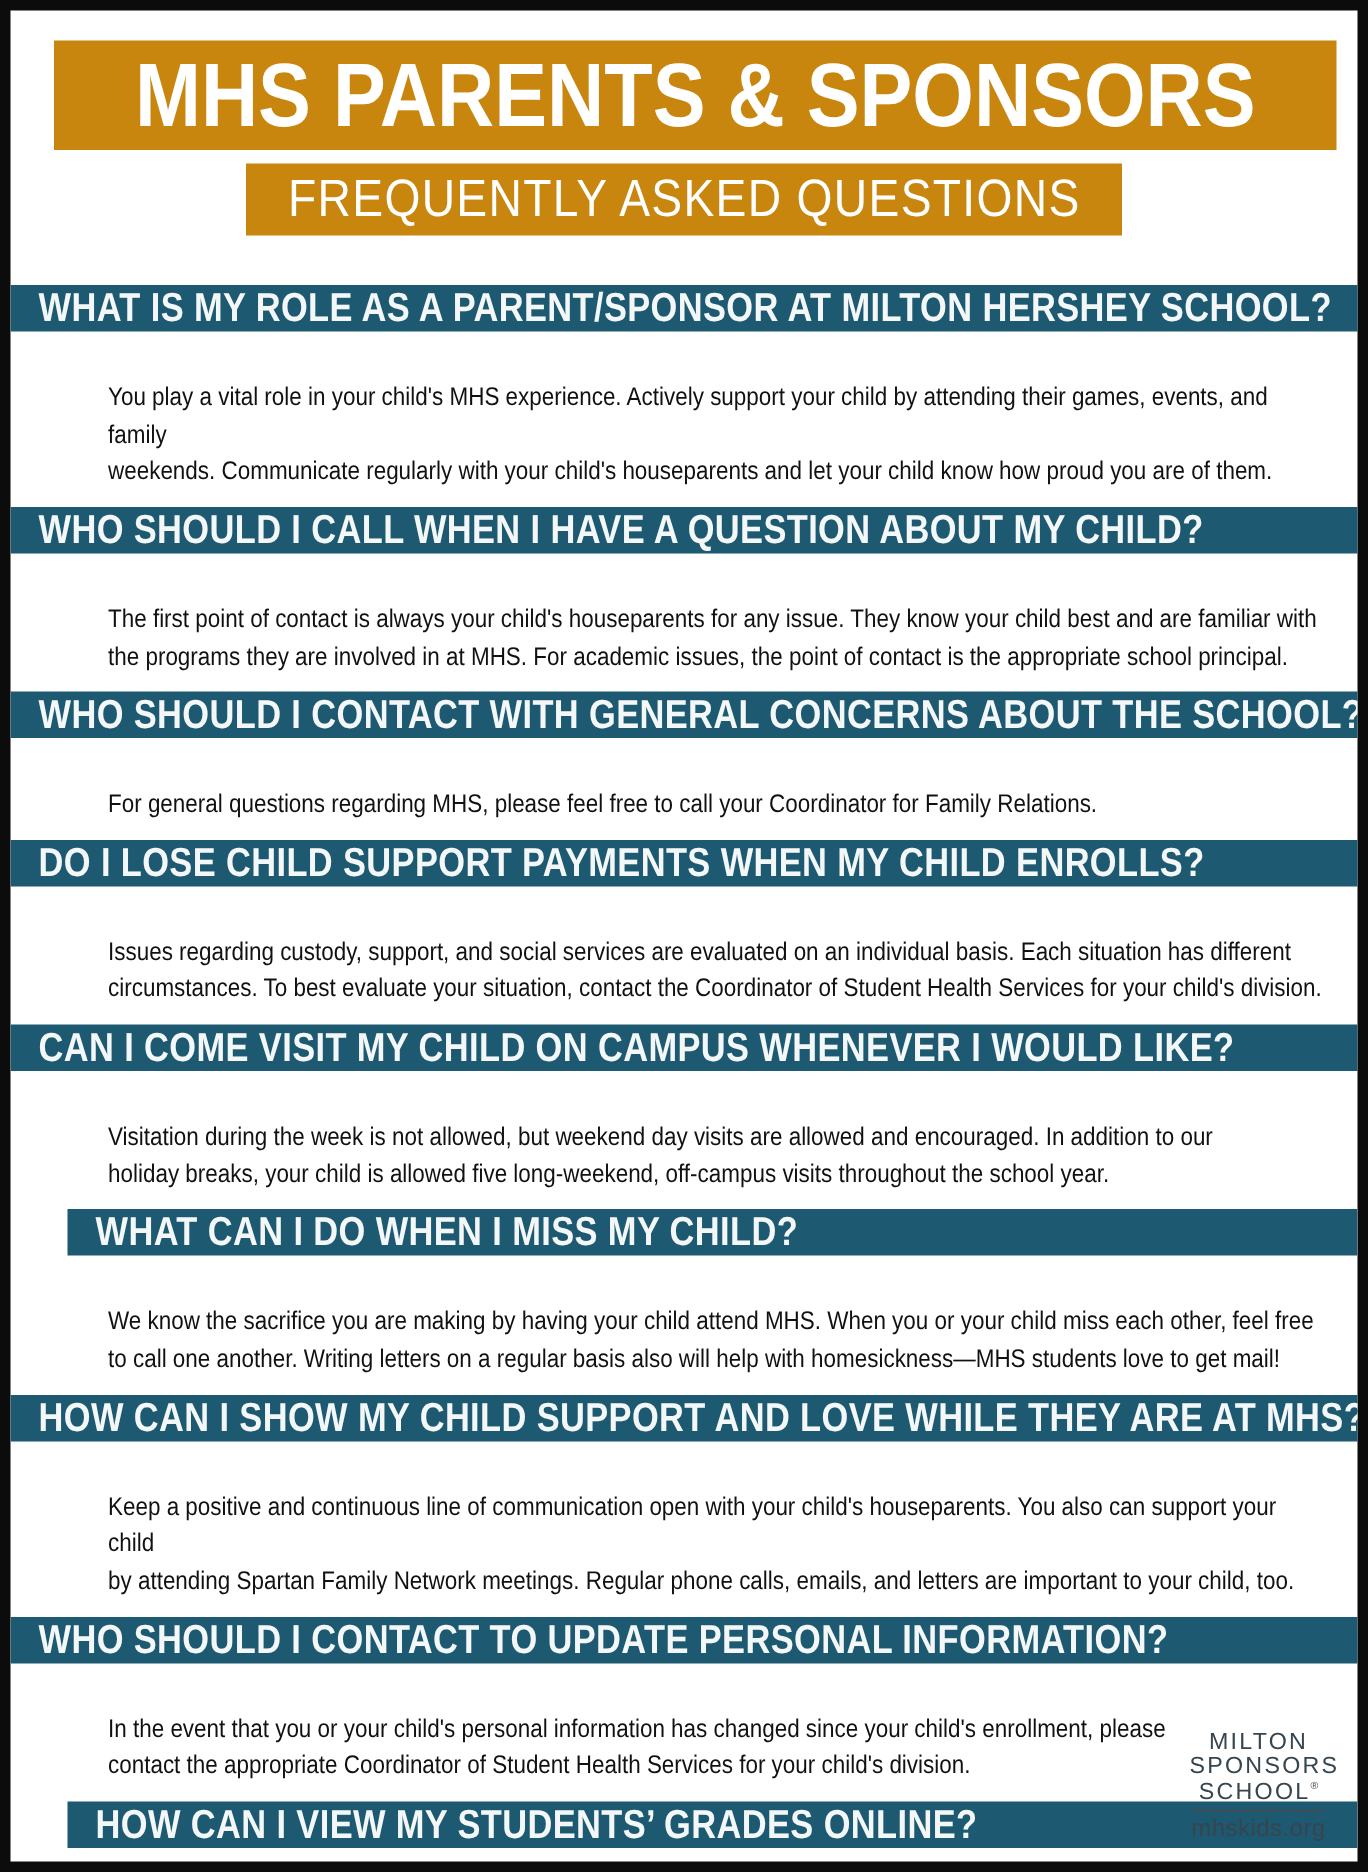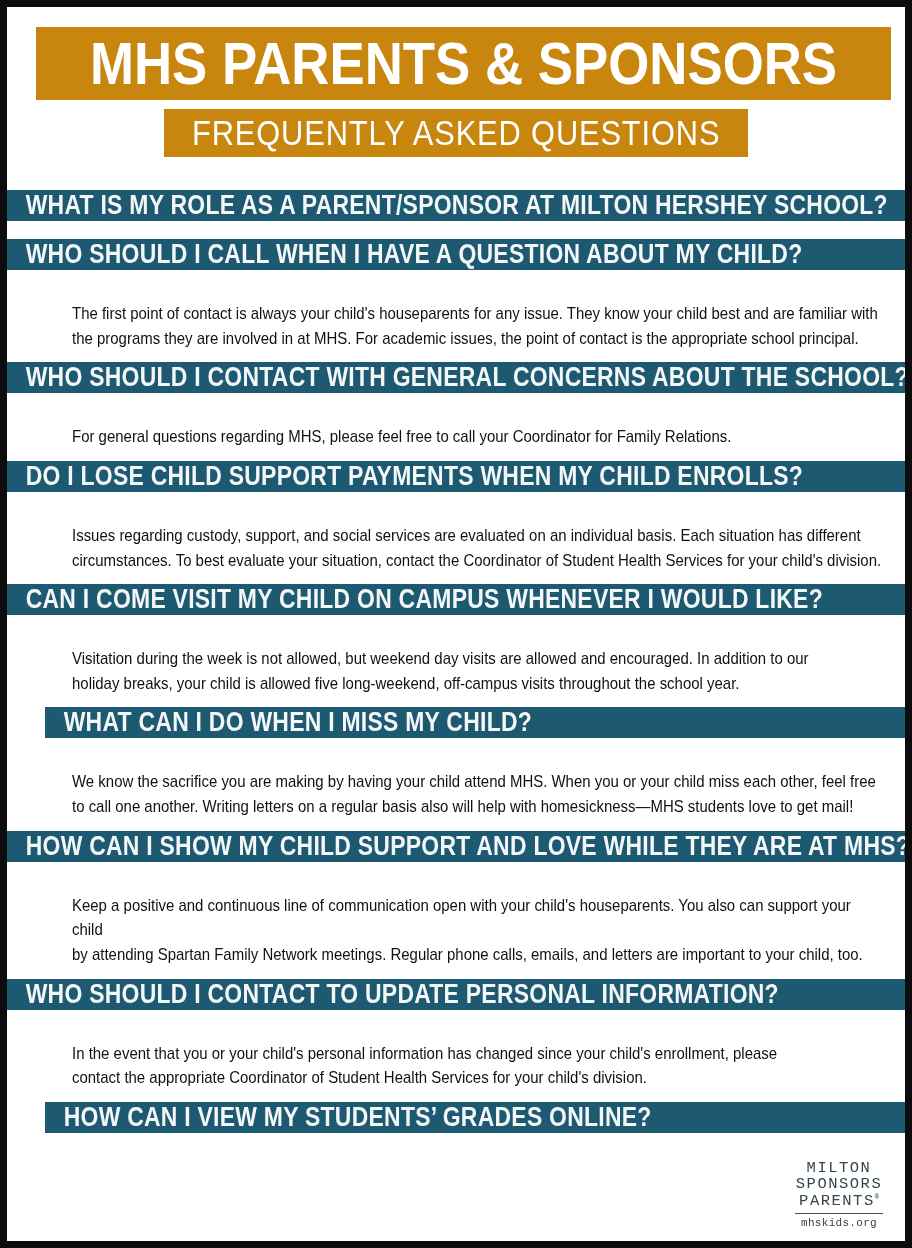--- a/index.html
+++ b/index.html
@@ -91,35 +91,35 @@
     transform:scaleX(0.88);
     transform-origin:0 0;
   }
   
   .logo{
     position:absolute;
     right:20px;bottom:12px;
     width:92px;
     text-align:center;
     color:var(--logo-navy);
-    font-family:Liberation Mono, monospace;
+    font-family:Liberation Sans, sans-serif;
   }
   .logo .l1,.logo .l2,.logo .l3{
     font-size:15.5px;
     letter-spacing:1.5px;
     line-height:1.06;
     white-space:nowrap;
   }
   .logo sup{font-size:7px;letter-spacing:0;}
   .logo .rule{
     border-top:1.5px solid #4a4a4a;
     margin:4px 2px 3px 2px;
   }
   .logo .site{
-    font-size:11px;
+    font-size:16px;
     letter-spacing:0.3px;
     white-space:nowrap;
   }
 </style>
 </head>
 <body>
 
 <div class="sheet">
 
   <div class="title-banner">
@@ -131,20 +131,24 @@
   </div>
 
   <div class="faq-list" id="faq-list">
       <div>
         <div class="qbar">
           <div class="qtab"></div>
           <div class="qfill">
             <span class="qtext">WHAT IS MY ROLE AS A PARENT/SPONSOR AT MILTON HERSHEY SCHOOL?</span>
           </div>
         </div>
+        <div class="answer">
+          <p>You play a vital role in your child's MHS experience. Actively support your child by attending their games, events, and family
+weekends. Communicate regularly with your child's houseparents and let your child know how proud you are of them.</p>
+        </div>
       </div>
       <div>
         <div class="qbar">
           <div class="qtab"></div>
           <div class="qfill">
             <span class="qtext">WHO SHOULD I CALL WHEN I HAVE A QUESTION ABOUT MY CHILD?</span>
           </div>
         </div>
         <div class="answer">
           <p>The first point of contact is always your child's houseparents for any issue. They know your child best and are familiar with
@@ -228,18 +232,18 @@
           <div class="qfill">
             <span class="qtext">HOW CAN I VIEW MY STUDENTS’ GRADES ONLINE?</span>
           </div>
         </div>
       </div>
     </div>
 
   <div class="logo">
     <div class="l1">MILTON</div>
     <div class="l2">SPONSORS</div>
-    <div class="l3"><span>PARENTS</span><sup>®</sup></div>
+    <div class="l3"><span>SCHOOL</span><sup>®</sup></div>
     <div class="rule"></div>
     <div class="site">mhskids.org</div>
   </div>
 
 </div>
 
 </body></html>

